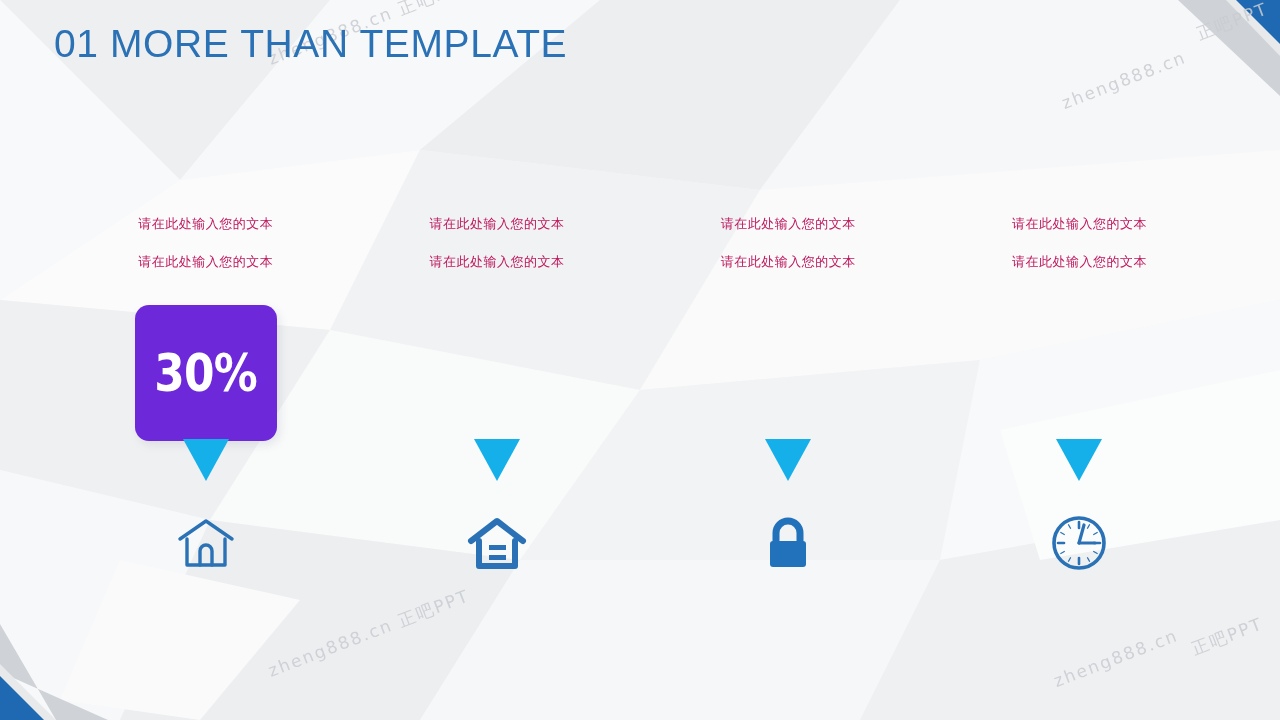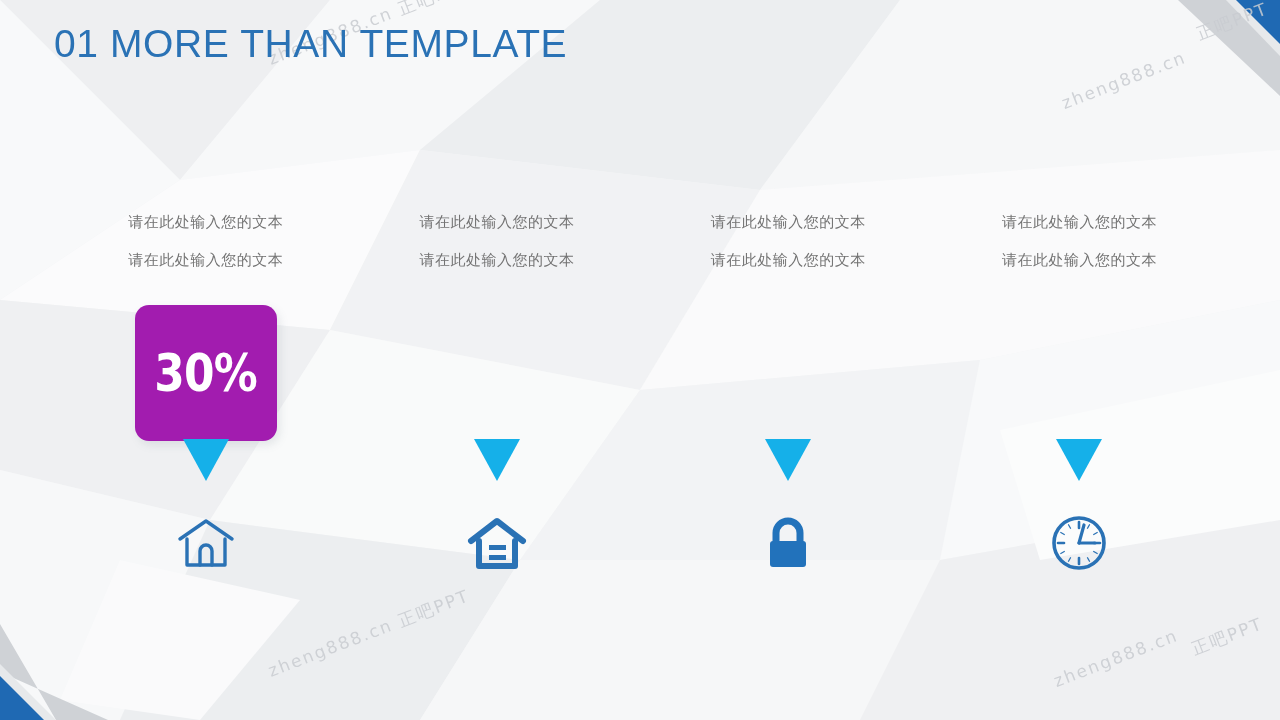--- a/index.html
+++ b/index.html
@@ -58,47 +58,47 @@
 
   .column {
     width: 25%;
     display: flex;
     flex-direction: column;
     align-items: center;
   }
 
   .col-text {
     text-align: center;
-    color: #737373;
-    font-size: 15px;
+    color: #be185d;
+    font-size: 13px;
     line-height: 38px;
     letter-spacing: 0.5px;
     white-space: nowrap;
-    font-family: Liberation Mono, monospace;
+    font-family: Liberation Sans, sans-serif;
   }
 
   
   .bubble-wrap {
     position: relative;
     margin-top: 24px;
     width: 144px;
     height: 180px;
     display: flex;
     justify-content: center;
   }
 
   .bubble {
     position: absolute;
     top: 0;
     left: 50%;
     transform: translateX(-50%);
     width: 142px;
     height: 136px;
     border-radius: 14px;
-    background: #a21caf;
+    background: #6d28d9;
     display: flex;
     align-items: center;
     justify-content: center;
     box-shadow: 3px 4px 9px rgba(120,130,140,0.16);
   }
 
   .bubble-pct {
     color: #ffffff;
     font-size: 51px;
     font-weight: bold;

